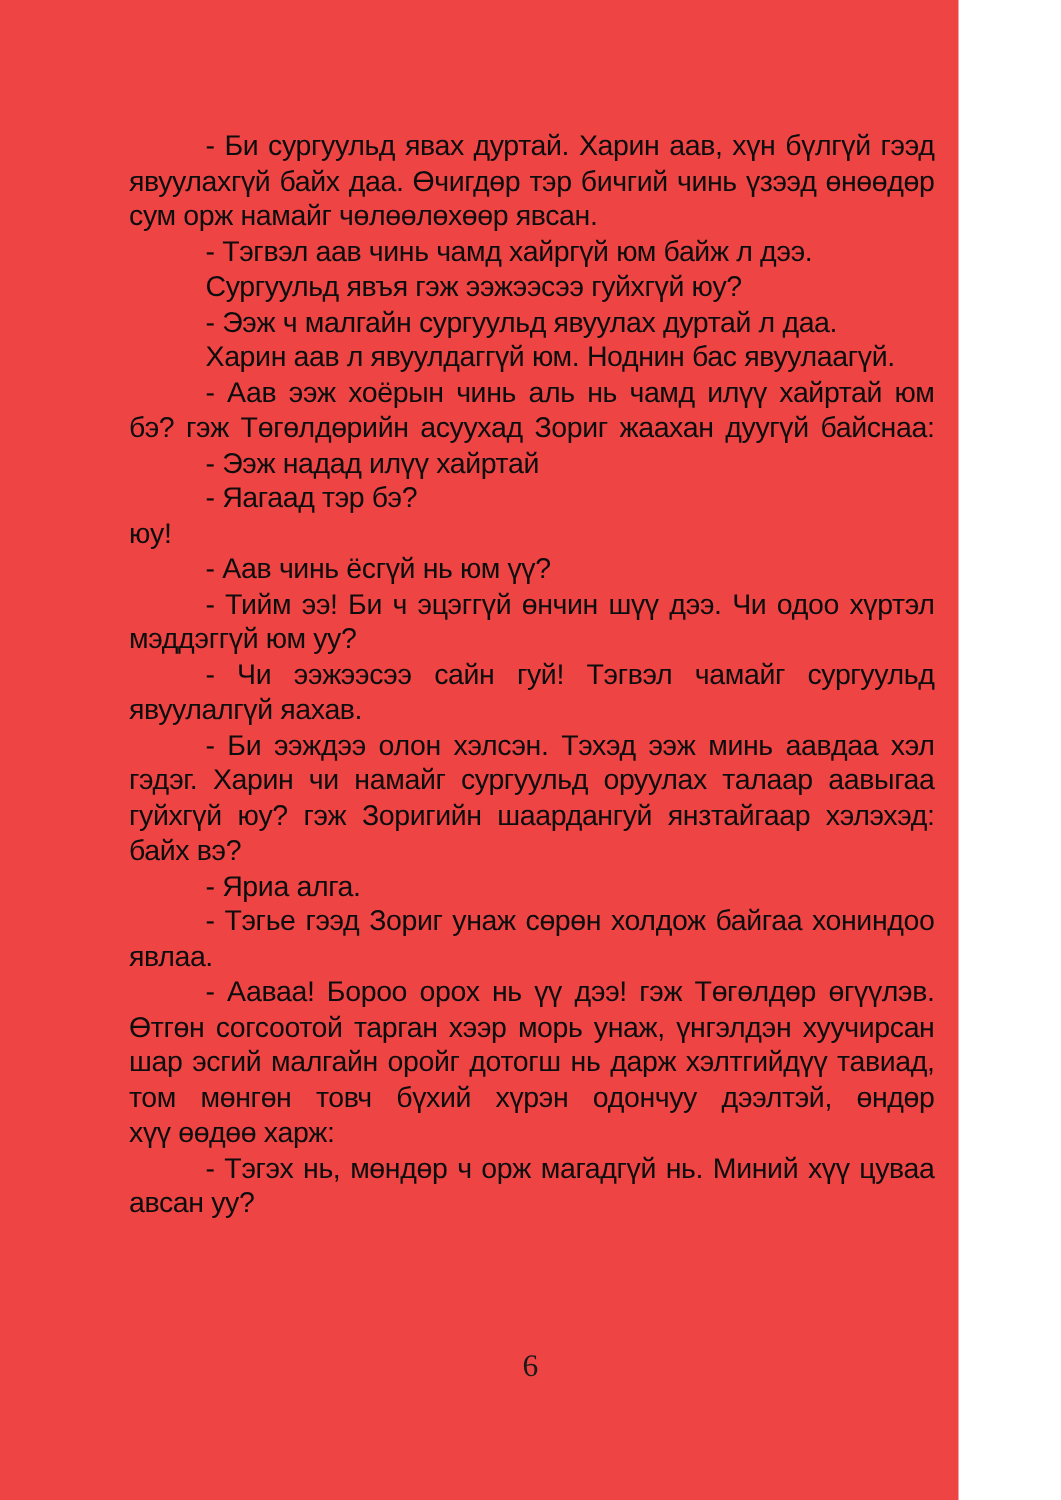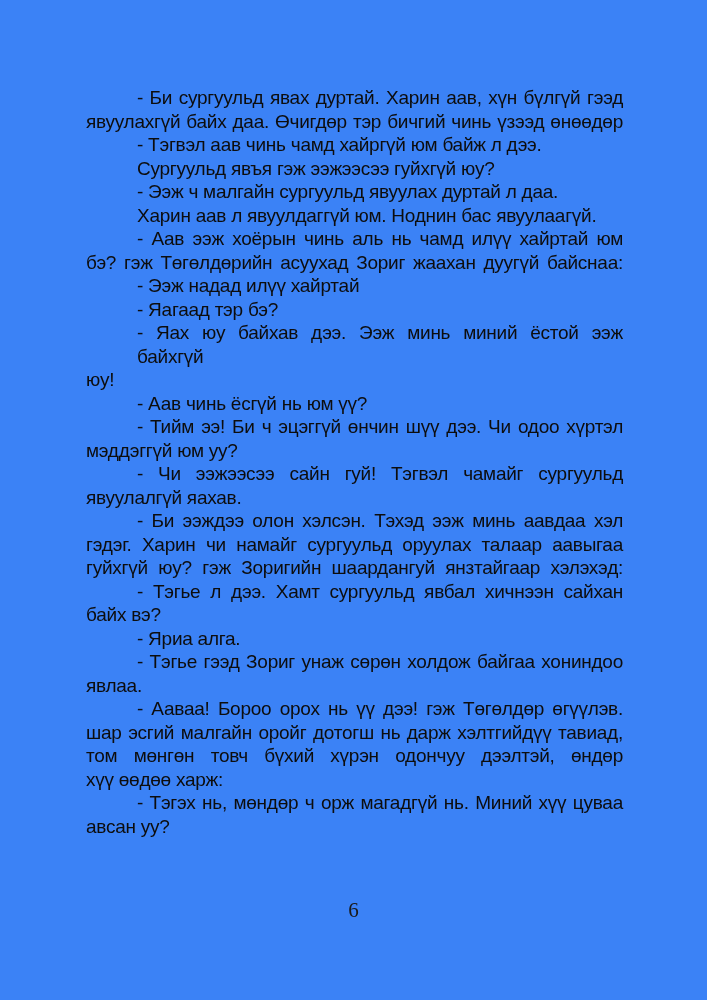--- a/index.html
+++ b/index.html
@@ -3,23 +3,23 @@
 <meta charset="utf-8">
 <style>
   html, body {
     margin: 0;
     padding: 0;
     background: #ffffff;
     font-family: "Liberation Sans", sans-serif;
   }
   .page {
     position: relative;
-    width: 707px;
+    width: 639px;
     height: 1000px;
-    background: #3b82f6;
+    background: #ef4444;
     overflow: hidden;
   }
   .text-block {
     position: absolute;
     left: 86px;
     top: 86px;
     width: 537px;
     font-size: 19px;
     line-height: 23.5px;
     letter-spacing: -0.25px;
@@ -47,44 +47,44 @@
     color: #1a1a1a;
   }
 </style>
 </head>
 <body>
 
 <div class="page">
   <div class="text-block" id="text-block">
       <div class="line indent full">- Би сургуульд явах дуртай. Харин аав, хүн бүлгүй гээд</div>
       <div class="line full">явуулахгүй байх даа. Өчигдөр тэр бичгий чинь үзээд өнөөдөр</div>
+      <div class="line">сум орж намайг чөлөөлөхөөр явсан.</div>
       <div class="line indent">- Тэгвэл аав чинь чамд хайргүй юм байж л дээ.</div>
       <div class="line indent">Сургуульд явъя гэж ээжээсээ гуйхгүй юу?</div>
       <div class="line indent">- Ээж ч малгайн сургуульд явуулах дуртай л даа.</div>
       <div class="line indent">Харин аав л явуулдаггүй юм. Ноднин бас явуулаагүй.</div>
       <div class="line indent full">- Аав ээж хоёрын чинь аль нь чамд илүү хайртай юм</div>
       <div class="line full">бэ? гэж Төгөлдөрийн асуухад Зориг жаахан дуугүй байснаа:</div>
       <div class="line indent">- Ээж надад илүү хайртай</div>
       <div class="line indent">- Яагаад тэр бэ?</div>
-      <div class="line indent full">- Яах юу байхав дээ. Ээж минь миний ёстой ээж байхгүй</div>
       <div class="line">юу!</div>
       <div class="line indent">- Аав чинь ёсгүй нь юм үү?</div>
       <div class="line indent full">- Тийм ээ! Би ч эцэггүй өнчин шүү дээ. Чи одоо хүртэл</div>
       <div class="line">мэддэггүй юм уу?</div>
       <div class="line indent full">- Чи ээжээсээ сайн гуй! Тэгвэл чамайг сургуульд</div>
       <div class="line">явуулалгүй яахав.</div>
       <div class="line indent full">- Би ээждээ олон хэлсэн. Тэхэд ээж минь аавдаа хэл</div>
       <div class="line full">гэдэг. Харин чи намайг сургуульд оруулах талаар аавыгаа</div>
       <div class="line full">гуйхгүй юу? гэж Зоригийн шаардангуй янзтайгаар хэлэхэд:</div>
-      <div class="line indent full">- Тэгье л дээ. Хамт сургуульд явбал хичнээн сайхан</div>
       <div class="line">байх вэ?</div>
       <div class="line indent">- Яриа алга.</div>
       <div class="line indent full">- Тэгье гээд Зориг унаж сөрөн холдож байгаа хониндоо</div>
       <div class="line">явлаа.</div>
       <div class="line indent full">- Ааваа! Бороо орох нь үү дээ! гэж Төгөлдөр өгүүлэв.</div>
+      <div class="line full">Өтгөн согсоотой тарган хээр морь унаж, үнгэлдэн хуучирсан</div>
       <div class="line full">шар эсгий малгайн оройг дотогш нь дарж хэлтгийдүү тавиад,</div>
       <div class="line full">том мөнгөн товч бүхий хүрэн одончуу дээлтэй, өндөр</div>
       <div class="line">хүү өөдөө харж:</div>
       <div class="line indent full">- Тэгэх нь, мөндөр ч орж магадгүй нь. Миний хүү цуваа</div>
       <div class="line">авсан уу?</div>
     </div>
   <div class="page-number">6</div>
 </div>
 
 </body></html>

